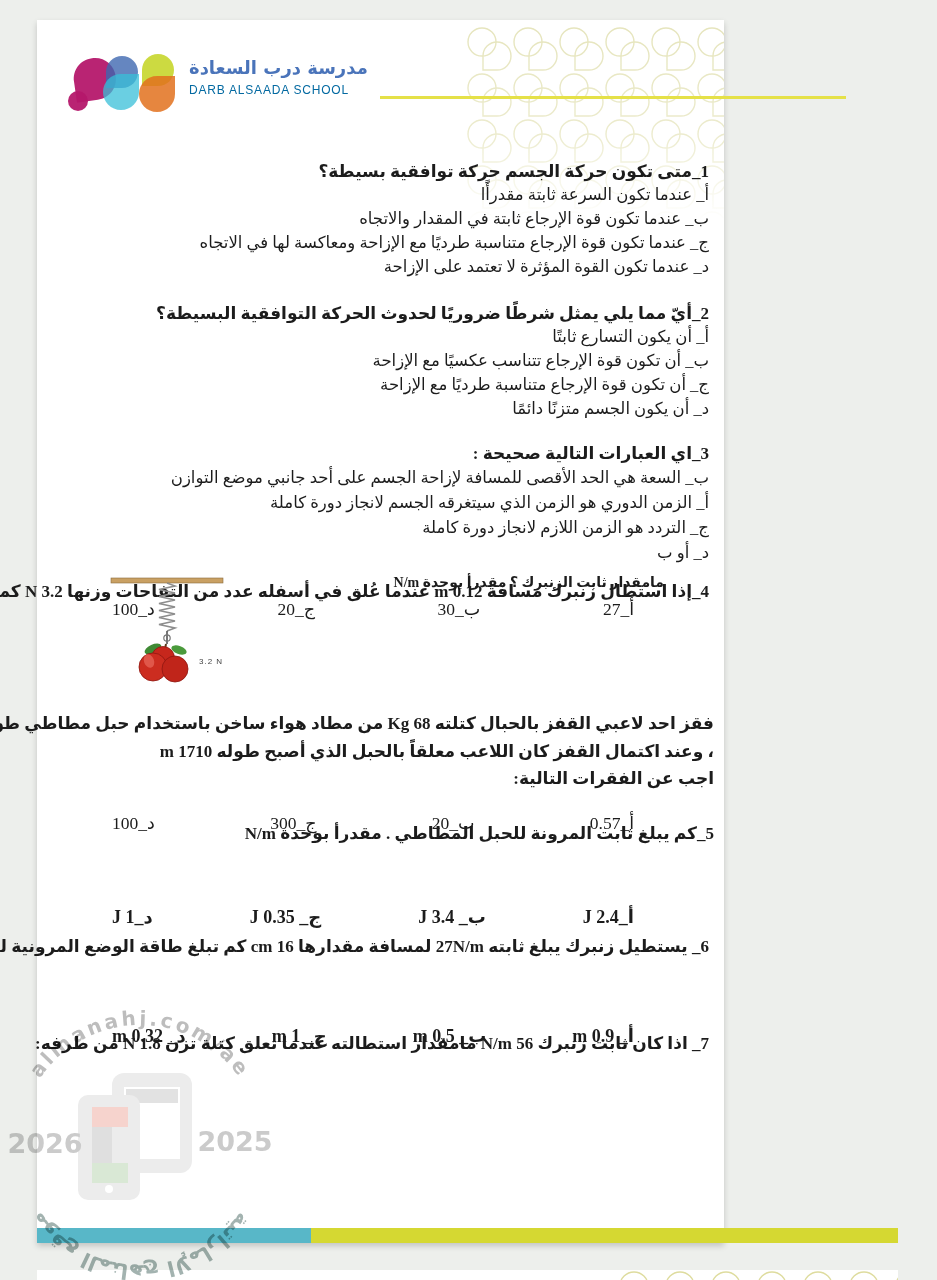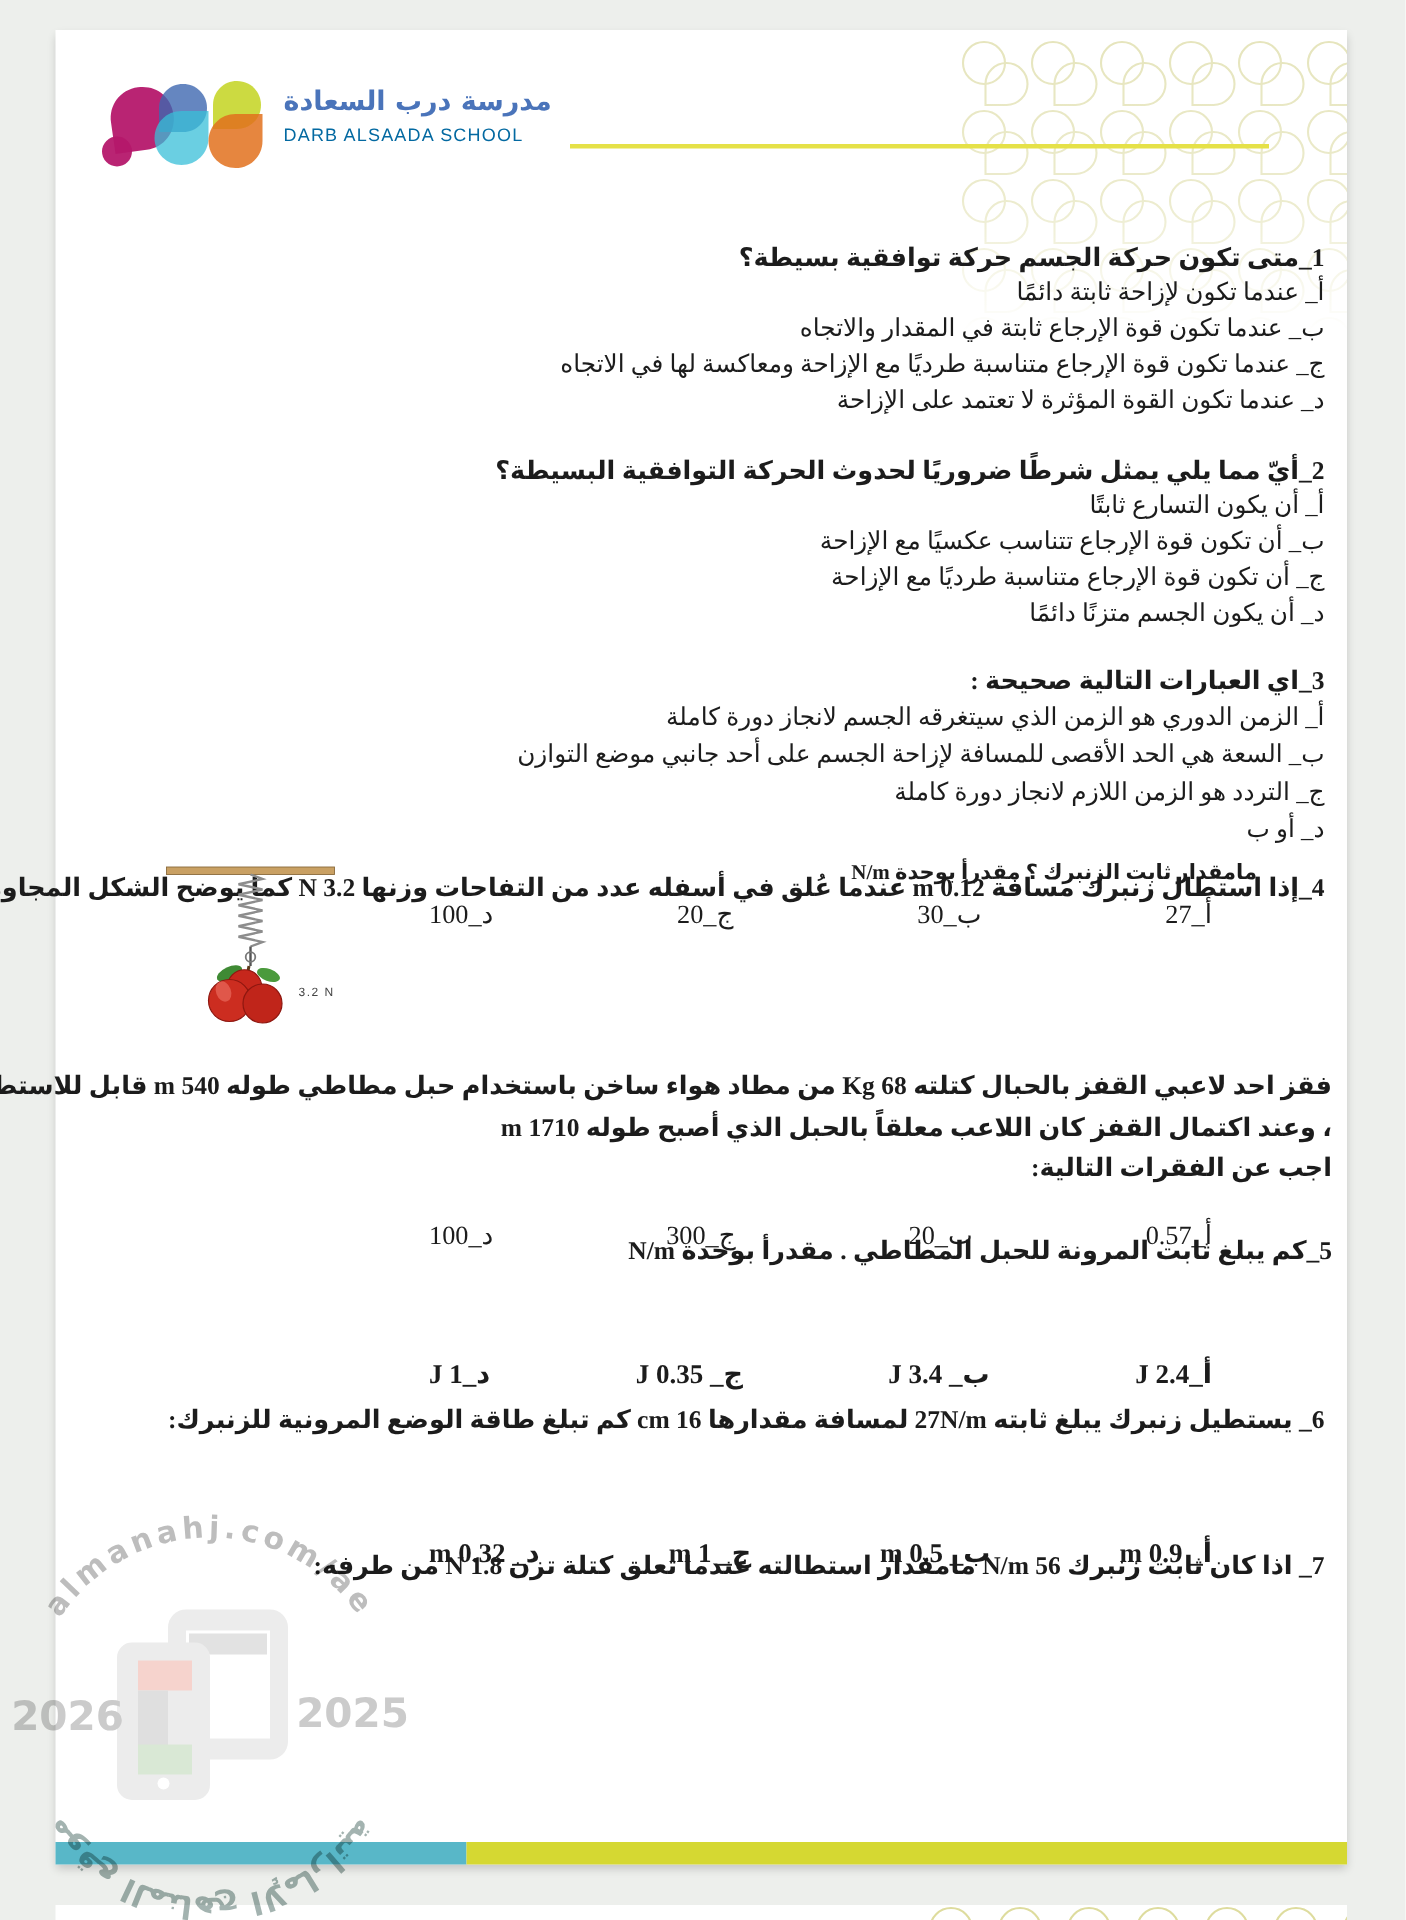--- a/index.html
+++ b/index.html
@@ -3,21 +3,21 @@
 <meta charset="utf-8">
 <style>
   html,body{margin:0;padding:0;}
   body{
     width:937px;height:1280px;position:relative;overflow:hidden;
     background:#edefec;
     font-family:"Liberation Serif","DejaVu Sans",serif;
     color:#1c1c1c;
   }
   .page{
-    position:absolute;left:37px;top:20px;width:861px;height:1223px;
+    position:absolute;left:37px;top:20px;width:687px;height:1223px;
     background:#ffffff;box-shadow:0 3px 6px rgba(0,0,0,.18);
   }
   .page2{
     position:absolute;left:37px;top:1270px;width:861px;height:10px;
     background:#ffffff;overflow:hidden;
   }
   
   .logo-svg{position:absolute;left:28px;top:30px;width:118px;height:68px;}
   .names{position:absolute;left:152px;top:36px;width:210px;text-align:left;}
   .name-ar{
@@ -91,38 +91,38 @@
   </svg>
 
   <div class="names">
     <div class="name-ar">مدرسة درب السعادة</div>
     <div class="name-en">DARB ALSAADA SCHOOL</div>
   </div>
   <div class="header-rule"></div>
 
   <div class="q" style="top:106px">
     <div class="q-title">1_متى تكون حركة الجسم حركة توافقية بسيطة؟</div>
-    <div class="q-opt">أ_ عندما تكون لإزاحة ثابتة دائمًا</div>
+    <div class="q-opt">أ_ عندما تكون السرعة ثابتة مقدرأًا</div>
     <div class="q-opt">ب_ عندما تكون قوة الإرجاع ثابتة في المقدار والاتجاه</div>
     <div class="q-opt">ج_ عندما تكون قوة الإرجاع متناسبة طرديًا مع الإزاحة ومعاكسة لها في الاتجاه</div>
     <div class="q-opt">د_ عندما تكون القوة المؤثرة لا تعتمد على الإزاحة</div>
   </div>
 
   <div class="q" style="top:248px">
     <div class="q-title">2_أيّ مما يلي يمثل شرطًا ضروريًا لحدوث الحركة التوافقية البسيطة؟</div>
     <div class="q-opt">أ_ أن يكون التسارع ثابتًا</div>
     <div class="q-opt">ب_ أن تكون قوة الإرجاع تتناسب عكسيًا مع الإزاحة</div>
     <div class="q-opt">ج_ أن تكون قوة الإرجاع متناسبة طرديًا مع الإزاحة</div>
     <div class="q-opt">د_ أن يكون الجسم متزنًا دائمًا</div>
   </div>
 
   <div class="q q3" style="top:388px">
     <div class="q-title">3_اي العبارات التالية صحيحة :</div>
+    <div class="q-opt">ب_ السعة هي الحد الأقصى للمسافة لإزاحة الجسم على أحد جانبي موضع التوازن</div>
     <div class="q-opt">أ_ الزمن الدوري هو الزمن الذي سيتغرقه الجسم لانجاز دورة كاملة</div>
-    <div class="q-opt">ب_ السعة هي الحد الأقصى للمسافة لإزاحة الجسم على أحد جانبي موضع التوازن</div>
     <div class="q-opt">ج_ التردد هو الزمن اللازم لانجاز دورة كاملة</div>
     <div class="q-opt">د_ أو ب</div>
   </div>
 
   <div class="q" style="top:526px">
     <div class="q-title">4_إذا استطال زنبرك مسافة 0.12 m عندما عُلق في أسفله عدد من التفاحات وزنها 3.2 N كما يوضح الشكل المجاور</div>
   </div>
   <div class="q-line2" style="top:554px">مامقدار ثابت الزنبرك ؟ مقدرأ بوحدة N/m</div>
   <div class="opt-row" style="top:579px">
     <span>أ_27</span>

